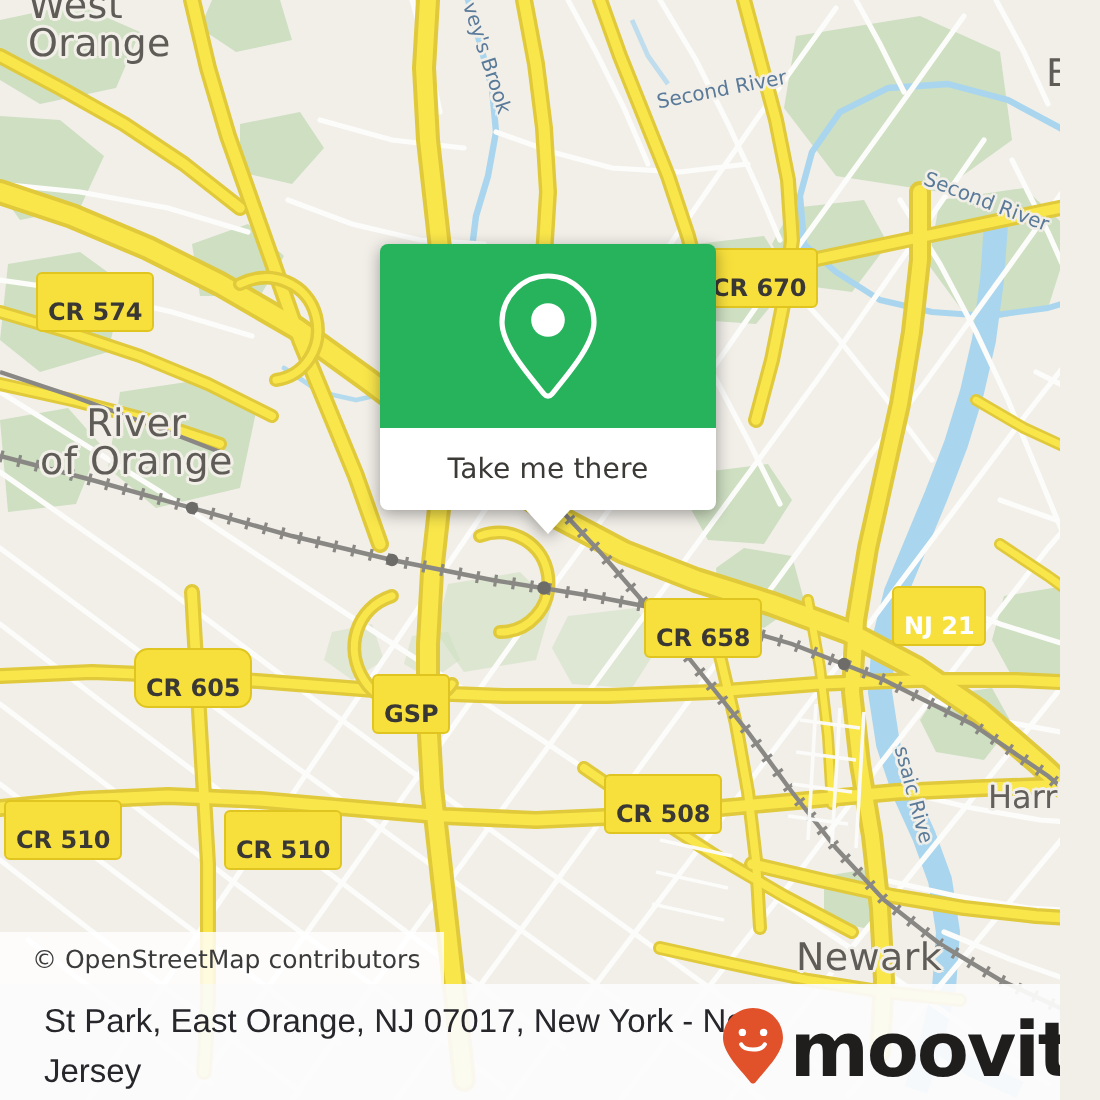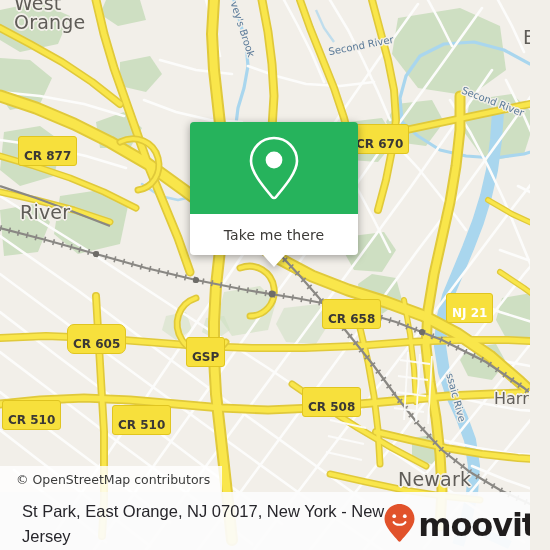--- a/index.html
+++ b/index.html
@@ -105,21 +105,21 @@
     font-size:16.5px;line-height:25px;color:#27262B;
     padding:7px 0 0 22px;
     max-width:390px;
   }
   #brand{
     position:absolute;right:14px;top:11px;
     display:flex;align-items:center;
   }
   #brand-word{
     font-family:"DejaVu Sans","Liberation Sans",sans-serif;
-    font-size:32px;font-weight:bold;color:#201D1D;
+    font-size:38px;font-weight:bold;color:#201D1D;
     letter-spacing:-1.1px;line-height:35px;margin-left:2px;
   }
 </style>
 </head>
 <body>
 
 <div id="app">
 
   <div id="map">
     <svg viewBox="0 0 550 550" xmlns="http://www.w3.org/2000/svg">
@@ -313,34 +313,35 @@
       </g>
     </svg>
 
     <div class="mlabel place-lg" style="left:14px;top:-6px;">
       <div>West</div>
       <div>Orange</div>
     </div>
 
     <div class="mlabel place-lg" style="left:20px;top:203px;text-align:center;">
       <div>River</div>
+      <div>of Orange</div>
     </div>
 
     <div class="mlabel place-lg" style="left:523px;top:28px;">Bell</div>
 
     <div class="mlabel place-lg" style="left:398px;top:470px;">Newark</div>
 
     <div class="mlabel place-md" style="left:494px;top:390px;">Harrison</div>
 
     <div class="mlabel water-lbl" style="left:328px;top:40px;transform:rotate(-11deg);">Second River</div>
     <div class="mlabel water-lbl" style="left:460px;top:96px;transform:rotate(21deg);">Second River</div>
     <div class="mlabel water-lbl" style="left:239px;top:0px;transform:rotate(72deg);transform-origin:left top;">vey's Brook</div>
     <div class="mlabel water-lbl" style="left:455px;top:372px;transform:rotate(75deg);transform-origin:left top;">ssaic Rive</div>
 
-    <div class="shield" style="left:18px;top:136px;">CR 877</div>
+    <div class="shield" style="left:18px;top:136px;">CR 574</div>
     <div class="shield" style="left:350px;top:124px;">CR 670</div>
     <div class="shield" style="left:322px;top:299px;">CR 658</div>
     <div class="shield white" style="left:446px;top:293px;">NJ 21</div>
     <div class="shield" style="left:67px;top:324px;border-radius:7px;">CR 605</div>
     <div class="shield" style="left:186px;top:337px;">GSP</div>
     <div class="shield" style="left:302px;top:387px;">CR 508</div>
     <div class="shield" style="left:2px;top:400px;">CR 510</div>
     <div class="shield" style="left:112px;top:405px;">CR 510</div>
   </div>
 

